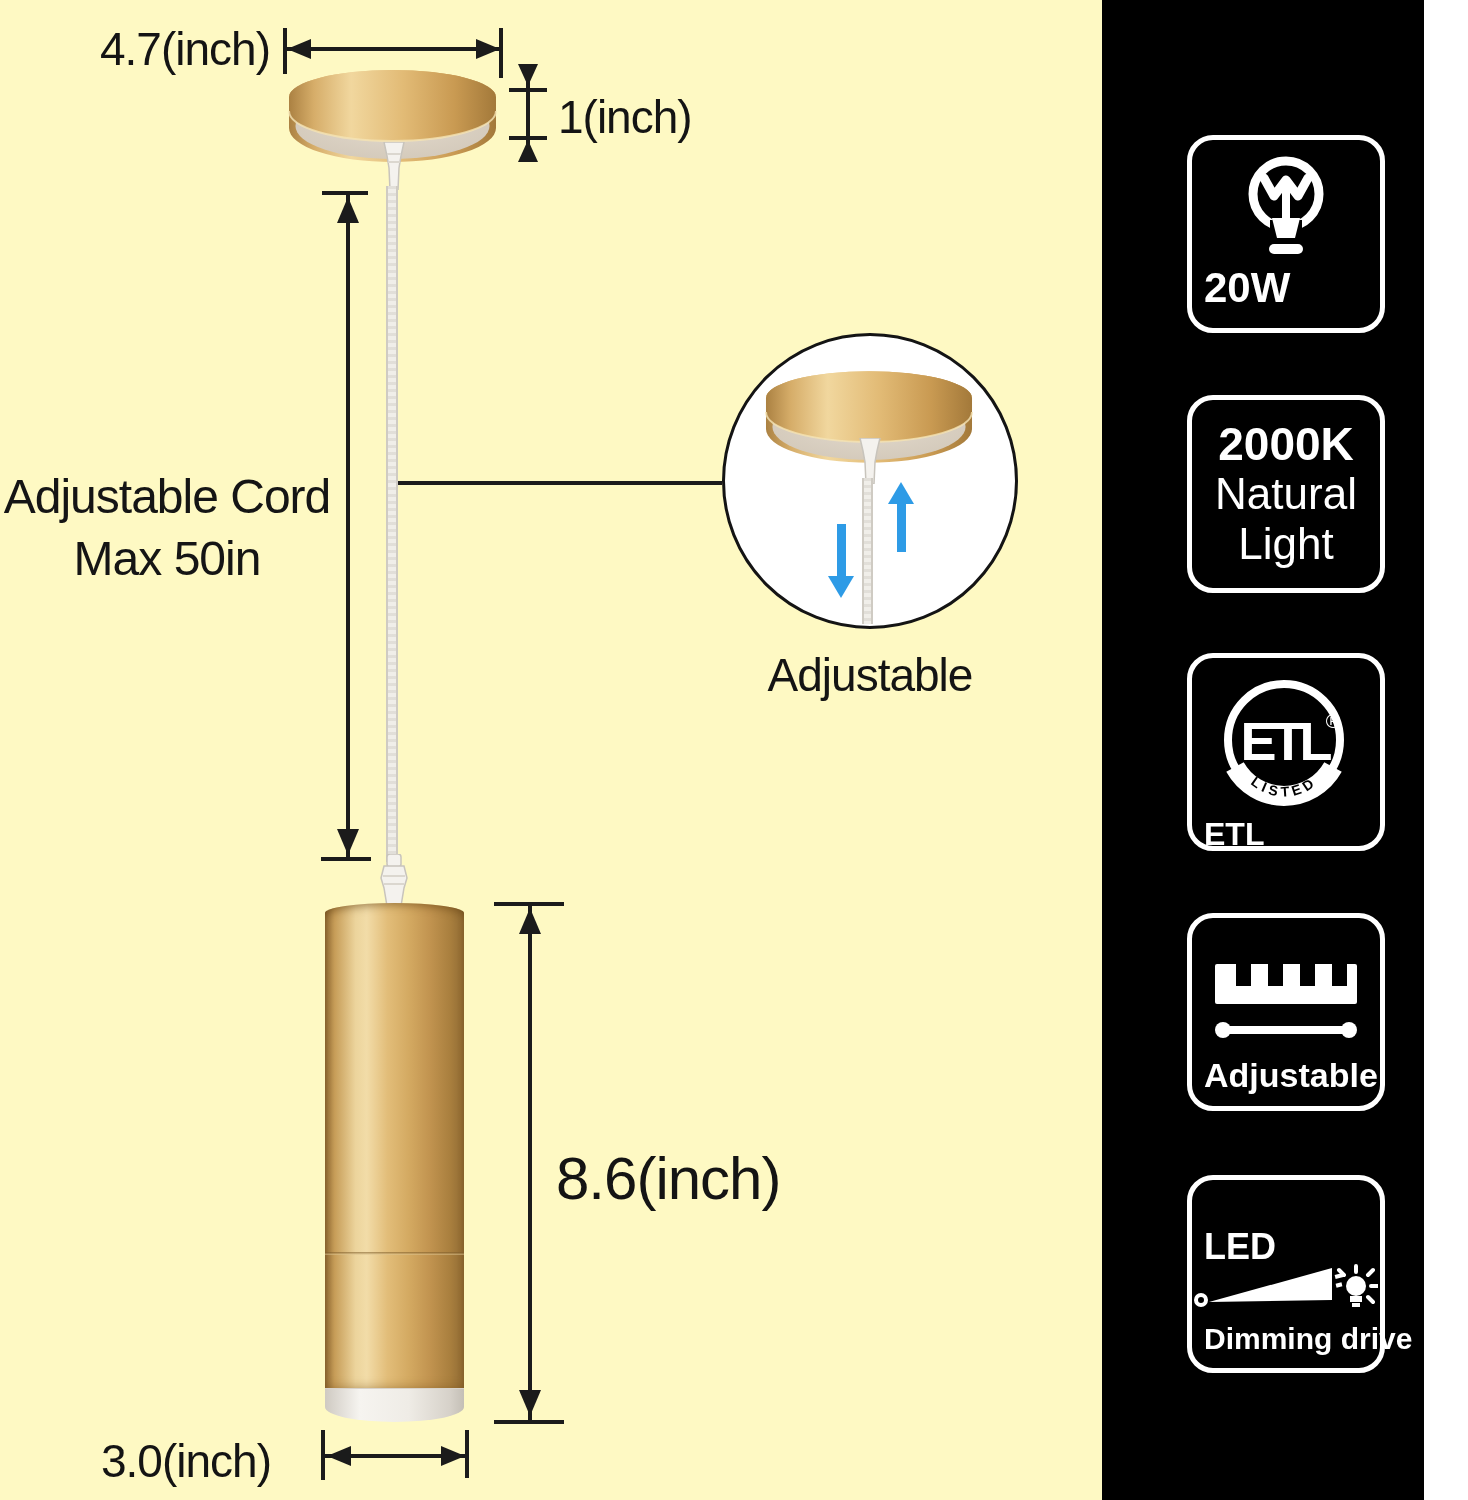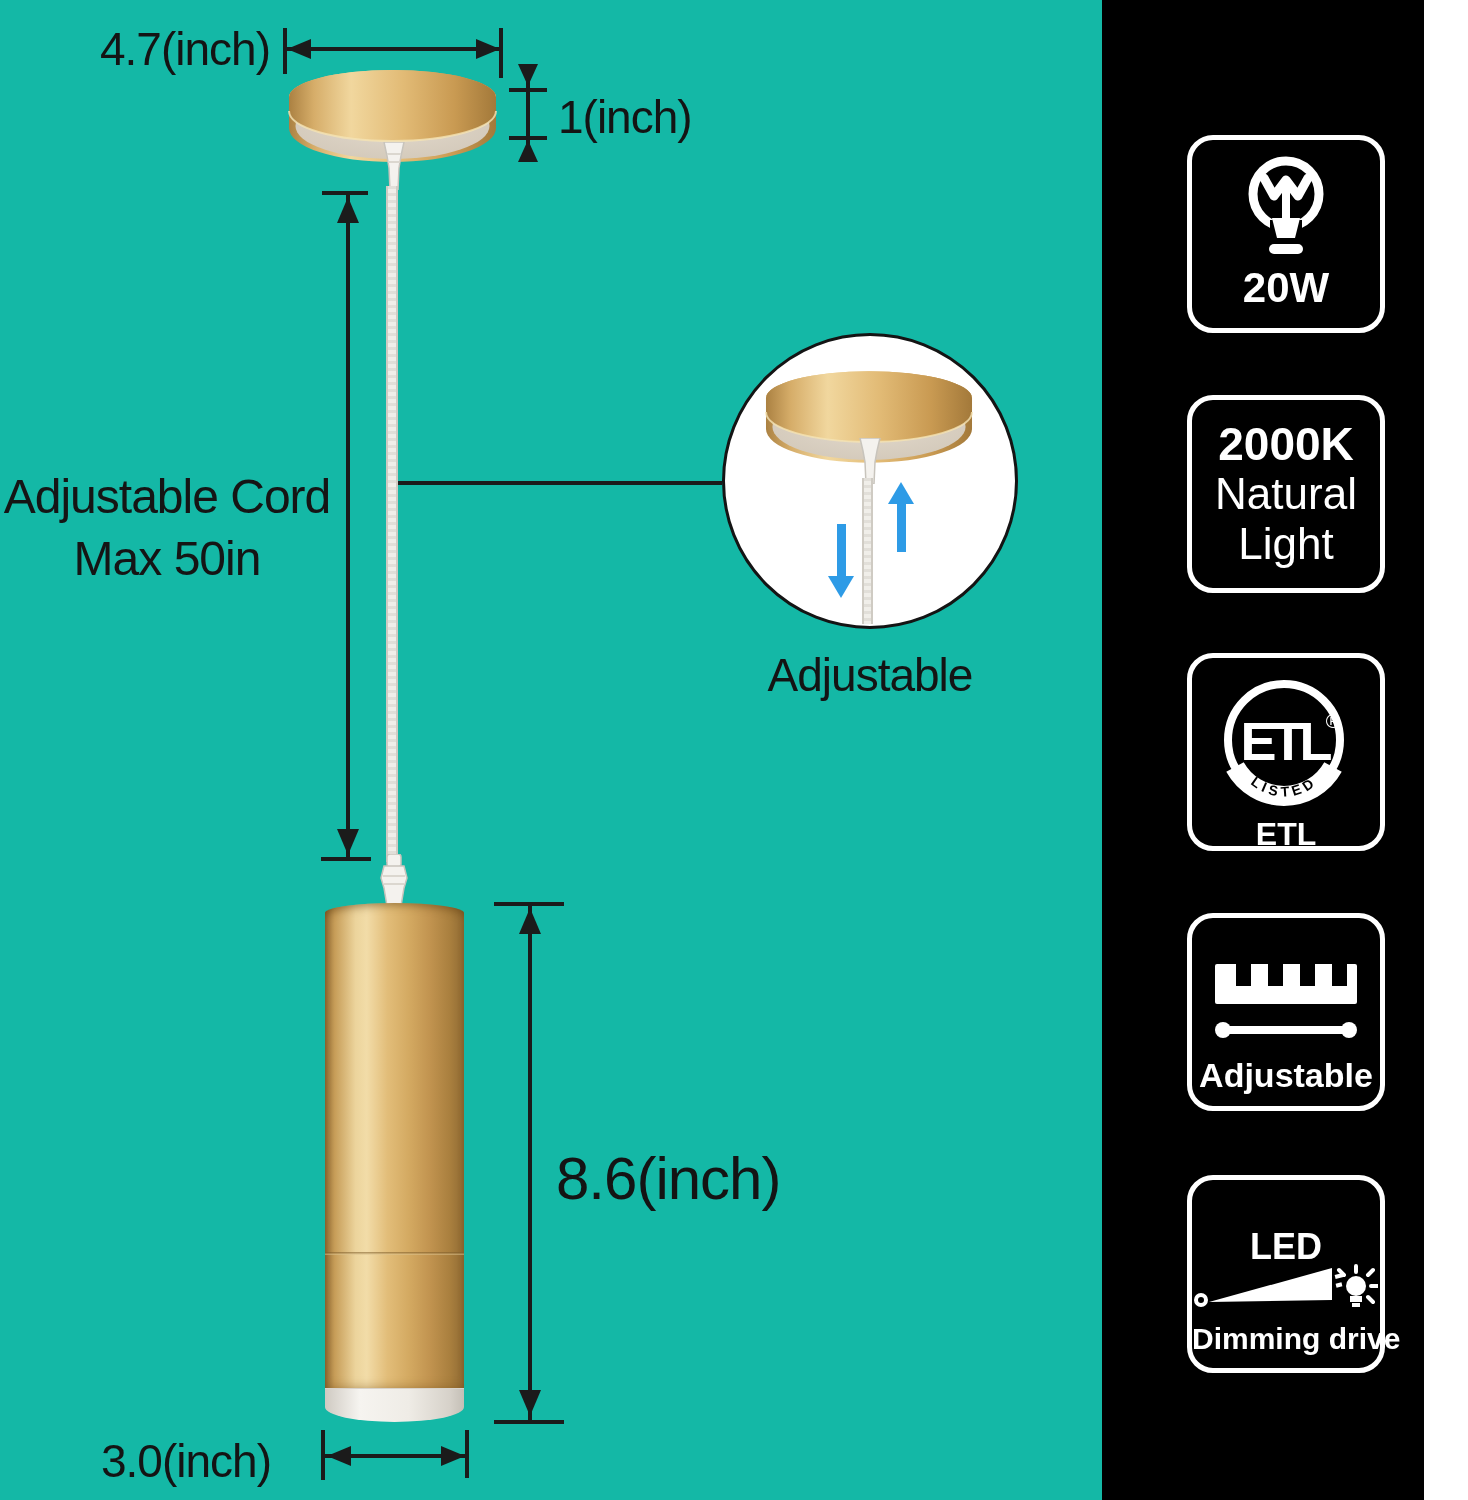--- a/index.html
+++ b/index.html
@@ -1,16 +1,16 @@
 <!DOCTYPE html>
 <html><head>
 <meta charset="utf-8">
 <style>
   html,body{margin:0;padding:0;background:#fff;}
-  #canvas{position:relative;width:1424px;height:1500px;background:#14b8a6;overflow:hidden;
+  #canvas{position:relative;width:1424px;height:1500px;background:#fef9c3;overflow:hidden;
           font-family:"Liberation Sans","DejaVu Sans",sans-serif;color:#151515;}
   .abs{position:absolute;}
   .line{position:absolute;background:#1b1b1b;}
   .tri{position:absolute;width:0;height:0;}
   .tri-up{border-left:11px solid transparent;border-right:11px solid transparent;border-bottom:26px solid #1b1b1b;}
   .tri-down{border-left:11px solid transparent;border-right:11px solid transparent;border-top:26px solid #1b1b1b;}
   .tri-up-sm{border-left:10px solid transparent;border-right:10px solid transparent;border-bottom:22px solid #1b1b1b;}
   .tri-down-sm{border-left:10px solid transparent;border-right:10px solid transparent;border-top:22px solid #1b1b1b;}
   .tri-left{border-top:10px solid transparent;border-bottom:10px solid transparent;border-right:24px solid #1b1b1b;}
   .tri-right{border-top:10px solid transparent;border-bottom:10px solid transparent;border-left:24px solid #1b1b1b;}
@@ -27,21 +27,21 @@
         border-radius:0 0 70px 70px/0 0 15px 15px;border-top:1px solid #d8d3ca;box-sizing:border-box;
         background:linear-gradient(90deg,#cfcac2,#f6f4f0 25%,#efece6 60%,#d6d1c9 90%,#c4bfb6);}
   .inset-circle{position:absolute;left:722px;top:333px;width:290px;height:290px;background:#fff;
         border:3px solid #141414;border-radius:50%;}
   .blue-shaft{position:absolute;width:9px;background:#2e9be6;}
   .blue-head-up{position:absolute;width:0;height:0;border-left:13px solid transparent;border-right:13px solid transparent;border-bottom:22px solid #2e9be6;}
   .blue-head-down{position:absolute;width:0;height:0;border-left:13px solid transparent;border-right:13px solid transparent;border-top:22px solid #2e9be6;}
   .panel{position:absolute;left:1102px;top:0;width:366px;height:1500px;background:#000;}
   .badge{position:absolute;left:85px;width:198px;height:198px;border:5px solid #fff;border-radius:26px;
         box-sizing:border-box;color:#fff;}
-  .badge .ctext{position:absolute;left:0;right:0;text-align:center;white-space:nowrap;}
+  .badge .ctext{position:absolute;left:12px;right:0;white-space:nowrap;}
   .b2col{position:absolute;inset:0;display:flex;flex-direction:column;justify-content:center;align-items:center;}
   .b2-l1{font-size:46px;font-weight:800;line-height:50px;}
   .b2-l2{font-size:44px;font-weight:500;line-height:50px;}
   .cicon{position:absolute;left:50%;transform:translateX(-50%);}
 </style>
 </head>
 <body>
 
 <div id="canvas">
 

